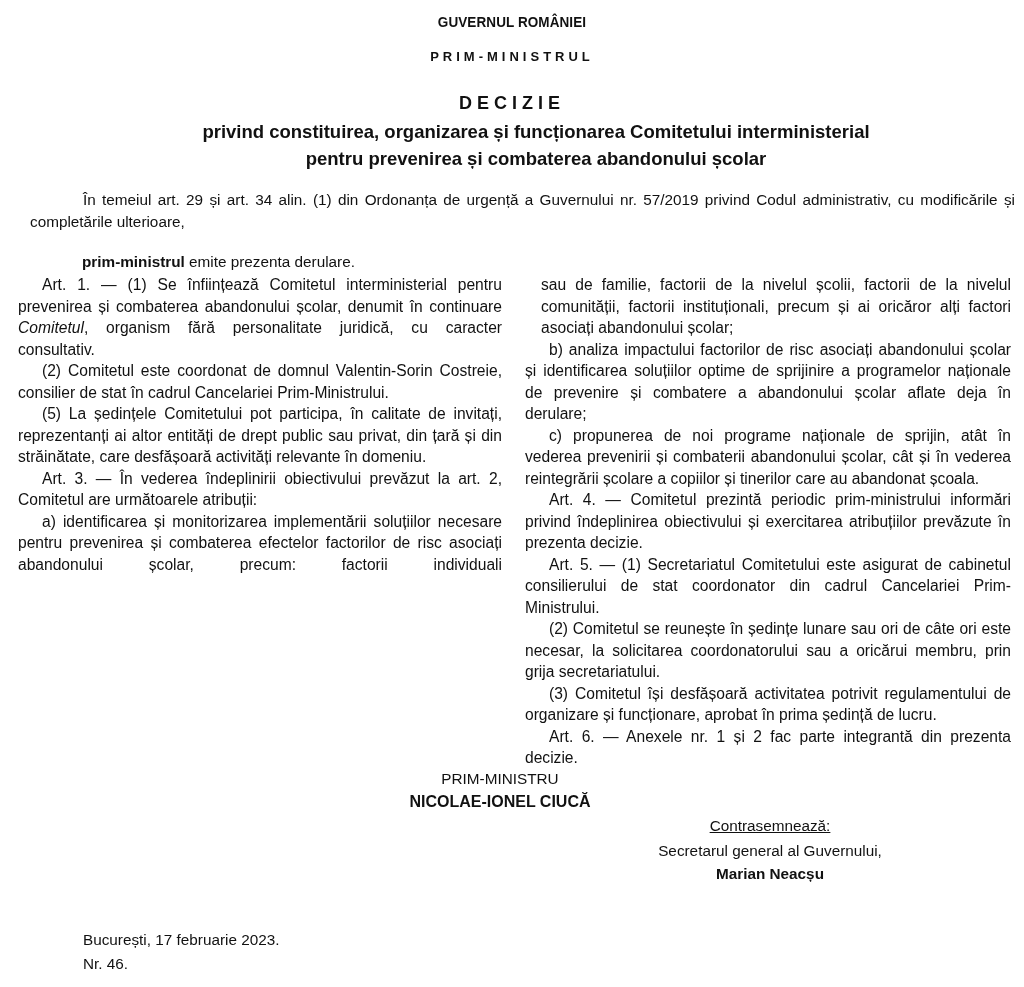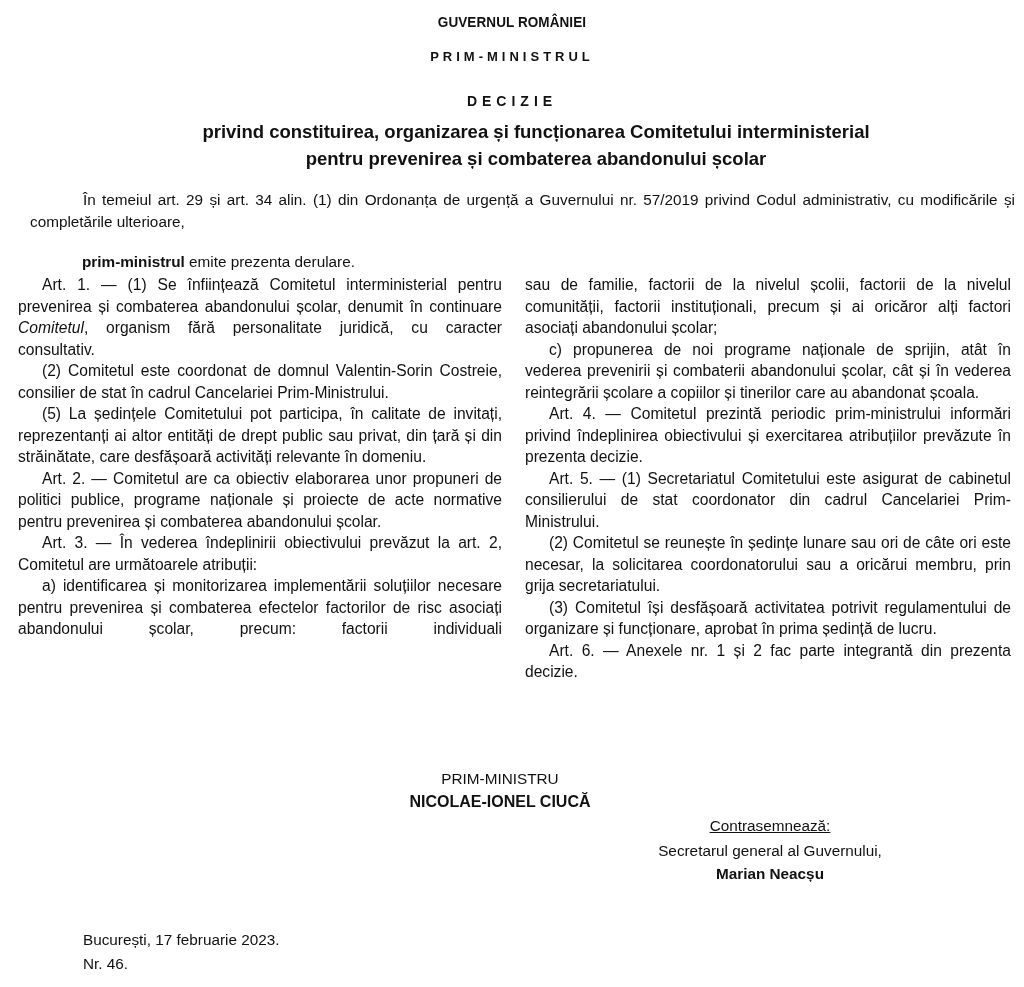--- a/index.html
+++ b/index.html
@@ -3,36 +3,36 @@
 <meta charset="utf-8">
 <style>
   html, body { margin: 0; padding: 0; background: #ffffff; }
   body {
     width: 1024px; height: 987px; position: relative; overflow: hidden;
     font-family: "Liberation Sans", sans-serif; color: #111111;
   }
   .center { position: absolute; left: 0; width: 1024px; text-align: center; }
   .h-gov { top: 13px; font-size: 15px; font-weight: bold; letter-spacing: 0.1px; transform: scaleX(0.9); }
   .h-pm { top: 49px; font-size: 13px; font-weight: bold; letter-spacing: 4px; }
-  .h-dec { top: 93px; font-size: 14px; font-weight: bold; letter-spacing: 5px; }
+  .h-dec { top: 93px; font-size: 18px; font-weight: bold; letter-spacing: 5px; }
   .h-title { top: 118px; font-size: 18.5px; font-weight: bold; line-height: 27px; padding-left: 24px; }
   .para {
     position: absolute; left: 30px; width: 985px; font-size: 15.3px; line-height: 22px;
     text-align: justify;
   }
   .intro { top: 189px; text-indent: 53px; }
   .intro2 { top: 251px; left: 82px; width: 900px; }
   .col {
     position: absolute; top: 274px; font-size: 15.6px; line-height: 21.5px;
     text-align: justify; width: 484px;
   }
   .col.left { left: 18px; }
   .col.right { left: 525px; width: 486px; }
   .col p { margin: 0; text-indent: 24px; }
-  .col p.cont { text-indent: 0; }
+  .col p.cont { text-indent: 0; margin-left: 16px; }
   .sig { position: absolute; text-align: center; font-size: 15.3px; }
   .sig-pm-title { top: 770px; left: 340px; width: 320px; }
   .sig-pm-name { top: 793px; left: 340px; width: 320px; font-weight: bold; font-size: 16px; }
   .sig-ct { top: 817px; left: 600px; width: 340px; text-decoration: underline; }
   .sig-ct-role { top: 842px; left: 600px; width: 340px; }
   .sig-ct-name { top: 865px; left: 600px; width: 340px; font-weight: bold; }
   .place { position: absolute; left: 83px; font-size: 15.3px; }
   .place-date { top: 931px; }
   .place-nr { top: 955px; }
   i { }
@@ -48,27 +48,27 @@
   <div>pentru prevenirea și combaterea abandonului școlar</div>
 </div>
 
 <div class="para intro">În temeiul art. 29 și art. 34 alin. (1) din Ordonanța de urgență a Guvernului nr. 57/2019 privind Codul administrativ, cu modificările și completările ulterioare,</div>
 <div class="para intro2"><b>prim-ministrul</b><span> emite prezenta derulare.</span></div>
 
 <div class="col left">
   <p><span>Art. 1. — (1) Se înființează Comitetul interministerial pentru prevenirea și combaterea abandonului școlar, denumit în continuare </span><i>Comitetul</i><span>, organism fără personalitate juridică, cu caracter consultativ.</span></p>
   <p>(2) Comitetul este coordonat de domnul Valentin-Sorin Costreie, consilier de stat în cadrul Cancelariei Prim-Ministrului.</p>
   <p>(5) La ședințele Comitetului pot participa, în calitate de invitați, reprezentanți ai altor entități de drept public sau privat, din țară și din străinătate, care desfășoară activități relevante în domeniu.</p>
-  <p>Art. 2. — Comitetul are ca obiectiv elaborarea unor propuneri de politici publice, programe naționale și proiecte de acte normative pentru prevenirea și combaterea abandonului școlar.</p>
   <p>Art. 3. — În vederea îndeplinirii obiectivului prevăzut la art. 2, Comitetul are următoarele atribuții:</p>
   <p style="text-align-last: justify;">a) identificarea și monitorizarea implementării soluțiilor necesare pentru prevenirea și combaterea efectelor factorilor de risc asociați abandonului școlar, precum: factorii individuali</p>
 </div>
 
 <div class="col right">
   <p class="cont">sau de familie, factorii de la nivelul școlii, factorii de la nivelul comunității, factorii instituționali, precum și ai oricăror alți factori asociați abandonului școlar;</p>
+  <p>b) analiza impactului factorilor de risc asociați abandonului școlar și identificarea soluțiilor optime de sprijinire a programelor naționale de prevenire și combatere a abandonului școlar aflate deja în derulare;</p>
   <p>c) propunerea de noi programe naționale de sprijin, atât în vederea prevenirii și combaterii abandonului școlar, cât și în vederea reintegrării școlare a copiilor și tinerilor care au abandonat școala.</p>
   <p>Art. 4. — Comitetul prezintă periodic prim-ministrului informări privind îndeplinirea obiectivului și exercitarea atribuțiilor prevăzute în prezenta decizie.</p>
   <p>Art. 5. — (1) Secretariatul Comitetului este asigurat de cabinetul consilierului de stat coordonator din cadrul Cancelariei Prim-Ministrului.</p>
   <p>(2) Comitetul se reunește în ședințe lunare sau ori de câte ori este necesar, la solicitarea coordonatorului sau a oricărui membru, prin grija secretariatului.</p>
   <p>(3) Comitetul își desfășoară activitatea potrivit regulamentului de organizare și funcționare, aprobat în prima ședință de lucru.</p>
   <p>Art. 6. — Anexele nr. 1 și 2 fac parte integrantă din prezenta decizie.</p>
 </div>
 
 <div class="sig sig-pm-title">PRIM-MINISTRU</div>
 <div class="sig sig-pm-name">NICOLAE-IONEL CIUCĂ</div>

